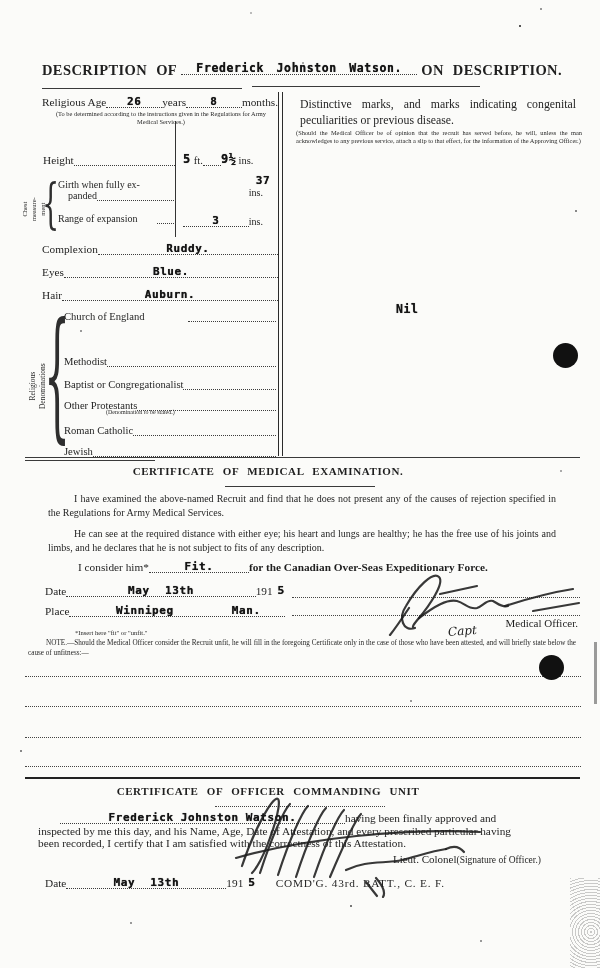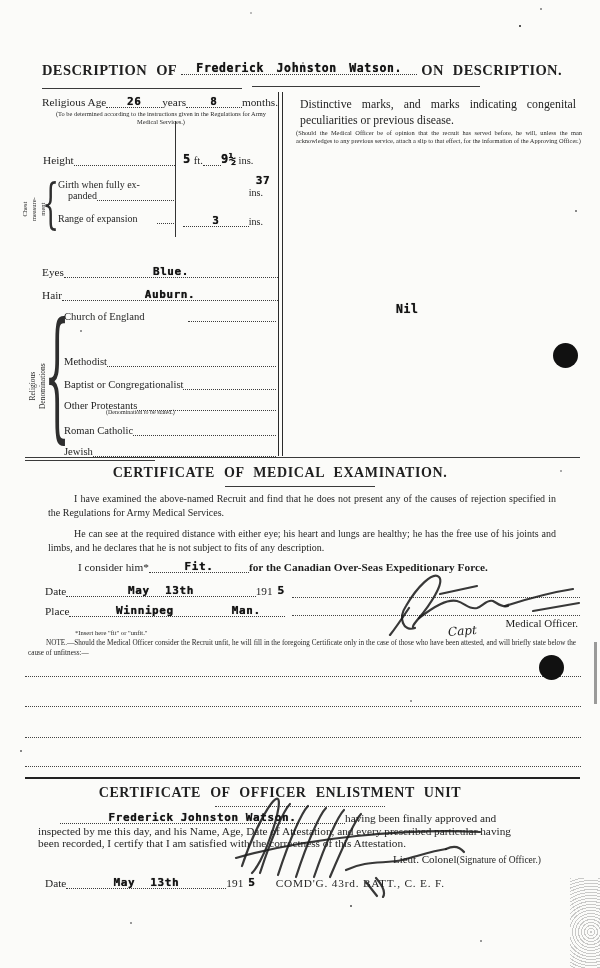--- a/index.html
+++ b/index.html
@@ -13,21 +13,21 @@
   .fill .typed,.fillw .typed{position:absolute;left:50%;transform:translateX(-50%);bottom:-1px;white-space:nowrap;font-size:11px;}
   .fill .typed.mark{left:auto;right:30px;transform:none;}
   .lbl{white-space:nowrap;}
   .smallprint{font-size:6.4px;line-height:1.3;color:#2a2a2a;}
   .hline{position:absolute;border-top:1px solid #3a3a3a;}
   .dotline{position:absolute;border-top:1px dotted #444;}
   .heavy{border-top:2px solid #222;}
   .vdouble{position:absolute;width:3px;border-left:1px solid #2b2b2b;border-right:1px solid #2b2b2b;}
   .vline{position:absolute;width:0;border-left:1px solid #333;}
   .sec-title{position:absolute;left:0;width:536px;text-align:center;font-weight:700;
-             font-size:14px;letter-spacing:.6px;word-spacing:5px;padding-left:12px;}
+             font-size:11px;letter-spacing:.6px;word-spacing:5px;}
   .para{position:absolute;font-size:10px;line-height:1.38;text-align:justify;text-indent:26px;}
   .rot-label{position:absolute;display:flex;flex-direction:column;align-items:center;justify-content:center;
              transform:rotate(-90deg);font-size:6.5px;line-height:1.35;text-align:center;color:#2a2a2a;}
   .brace{position:absolute;font-family:"DejaVu Serif",serif;color:#2e2e2e;line-height:1;font-weight:400;}
   .dot-blot{position:absolute;width:25px;height:25px;border-radius:50%;background:#111;}
   .cursive{font-style:italic;font-family:"DejaVu Serif",serif;color:#222;}
   .doc-title{position:absolute;display:flex;align-items:baseline;font-weight:700;font-size:14.5px;letter-spacing:.4px;word-spacing:5px;}
   .sig{position:absolute;}
   .sig path{fill:none;stroke:#1c1c1c;stroke-width:2.2;stroke-linecap:round;opacity:.88;}
   .speck{position:absolute;width:2px;height:2px;background:transparent;
@@ -109,20 +109,26 @@
     <span class="lbl">Range of expansion</span>
     <span class="fill"></span>
   </div>
   <div class="row" style="top:216px;left:183px;width:80px;font-size:10px;">
     <span class="fill">
       <span class="typed">3</span>
     </span>
     <span class="lbl">ins.</span>
   </div>
 
+  <div class="row" style="top:243px;left:42px;width:236px;">
+    <span class="lbl">Complexion</span>
+    <span class="fill">
+      <span class="typed">Ruddy.</span>
+    </span>
+  </div>
   <div class="row" style="top:266px;left:42px;width:236px;">
     <span class="lbl">Eyes</span>
     <span class="fill">
       <span class="typed">Blue.</span>
     </span>
   </div>
   <div class="row" style="top:289px;left:42px;width:236px;">
     <span class="lbl">Hair</span>
     <span class="fill">
       <span class="typed">Auburn.</span>
@@ -216,21 +222,21 @@
   <div class="abs" style="top:639px;left:28px;width:548px;font-size:7.2px;line-height:1.35;text-indent:18px;text-align:justify;">NOTE.—Should the Medical Officer consider the Recruit unfit, he will fill in the foregoing Certificate only in the case of those who have been attested, and will briefly state below the cause of unfitness:—</div>
 
   <div class="dotline" style="top:676px;left:25px;width:556px;"></div>
   <div class="dotline" style="top:706px;left:25px;width:556px;"></div>
   <div class="dotline" style="top:737px;left:25px;width:556px;"></div>
   <div class="dotline" style="top:766px;left:25px;width:556px;"></div>
   <div class="dot-blot" style="left:539px;top:655px;"></div>
   <div class="edge-streak"></div>
 
   <div class="hline heavy" style="top:777px;left:25px;width:555px;"></div>
-  <div class="sec-title" style="top:785px;">CERTIFICATE OF OFFICER ENLISTMENT UNIT</div>
+  <div class="sec-title" style="top:785px;">CERTIFICATE OF OFFICER COMMANDING UNIT</div>
   <div class="dotline" style="top:806px;left:215px;width:170px;"></div>
 
   <div class="row" style="top:812px;left:60px;width:486px;">
     <span class="fill" style="max-width:285px;">
       <span class="typed">Frederick Johnston Watson.</span>
     </span>
     <span class="lbl">having been finally approved and</span>
   </div>
   <div class="abs" style="top:824px;left:38px;width:524px;font-size:11.3px;line-height:1.25;text-align:justify;">inspected by me this day, and his Name, Age, Date of Attestation, and every prescribed particular having</div>
   <div class="abs" style="top:837px;left:38px;width:524px;font-size:11.3px;">been recorded, I certify that I am satisfied with the correctness of this Attestation.</div>

